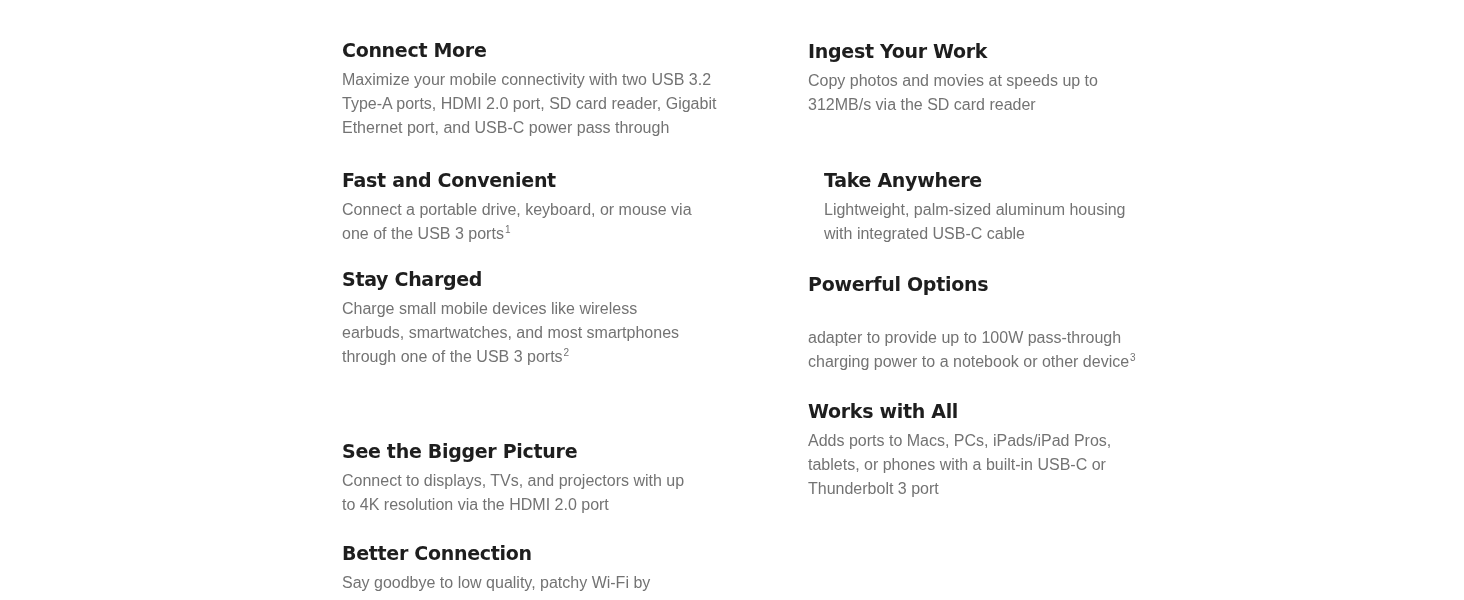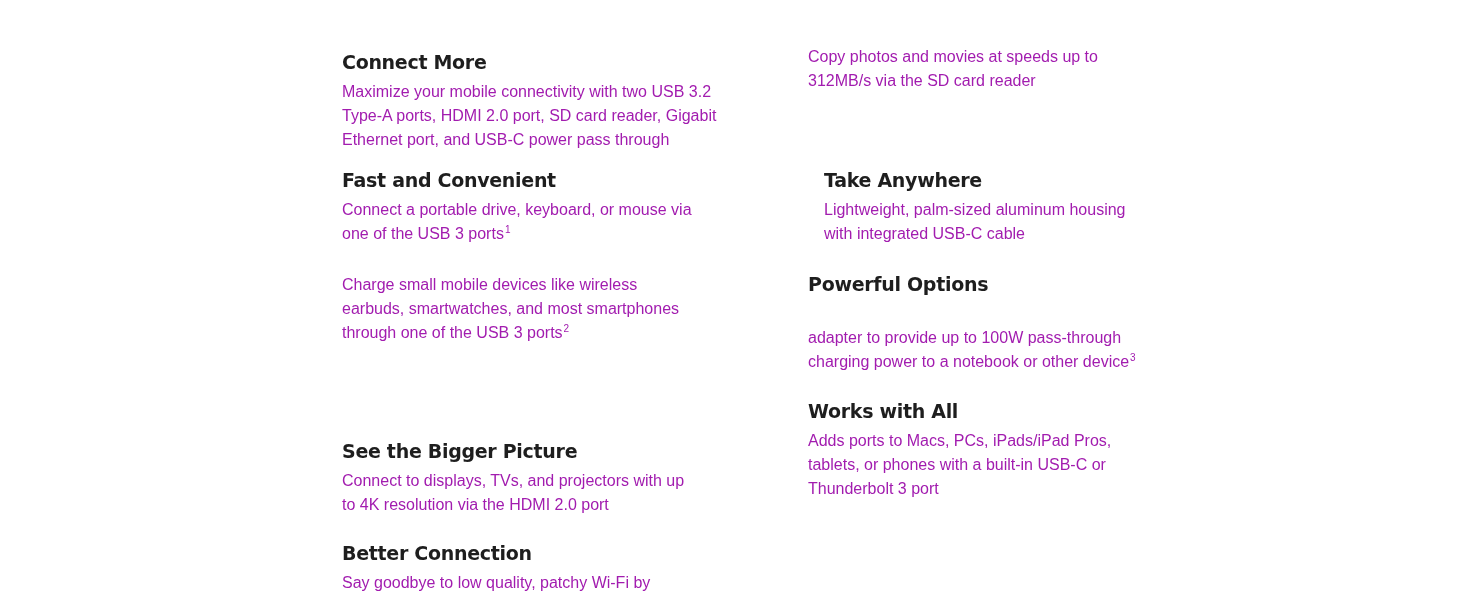--- a/index.html
+++ b/index.html
@@ -25,50 +25,51 @@
       font-size: 19px;
       letter-spacing: -0.3px;
       color: #1e1e1e;
       line-height: 24px;
     }
     .feature p {
       margin: 6px 0 0 0;
       font-family: "Liberation Sans", sans-serif;
       font-size: 16px;
       line-height: 24px;
-      color: #a21caf;
+      color: #737373;
     }
     .feature p sup {
       font-size: 10px;
       line-height: 0;
       vertical-align: 6px;
       margin-left: 1px;
     }
   </style>
 </head>
 <body>
 
-<div class="feature" style="left:342px; top:50px;">
+<div class="feature" style="left:342px; top:38px;">
   <h3>Connect More</h3>
   <p>
     <span>Maximize your mobile connectivity with two USB 3.2</span><br>
     <span>Type-A ports, HDMI 2.0 port, SD card reader, Gigabit</span><br>
     <span>Ethernet port, and USB-C power pass through</span>
   </p>
 </div>
 
 <div class="feature" style="left:342px; top:168px;">
   <h3>Fast and Convenient</h3>
   <p>
     <span>Connect a portable drive, keyboard, or mouse via</span><br>
     <span>one of the USB 3 ports</span><sup>1</sup>
   </p>
 </div>
 
 <div class="feature" style="left:342px; top:267px;">
+  <h3>Stay Charged</h3>
   <p>
     <span>Charge small mobile devices like wireless</span><br>
     <span>earbuds, smartwatches, and most smartphones</span><br>
     <span>through one of the USB 3 ports</span><sup>2</sup>
   </p>
 </div>
 
 <div class="feature" style="left:342px; top:399px;margin-top:40px;">
   <h3>See the Bigger Picture</h3>
   <p>
@@ -79,20 +80,21 @@
 
 <div class="feature" style="left:342px; top:505px;margin-top:36px;">
   <h3>Better Connection</h3>
   <p>
     <span>Say goodbye to low quality, patchy Wi-Fi by</span><br>
     <span>connecting to the Gigabit Ethernet port</span>
   </p>
 </div>
 
 <div class="feature" style="left:808px; top:39px;">
+  <h3>Ingest Your Work</h3>
   <p>
     <span>Copy photos and movies at speeds up to</span><br>
     <span>312MB/s via the SD card reader</span>
   </p>
 </div>
 
 <div class="feature" style="left:808px; top:168px;margin-left:16px;">
   <h3>Take Anywhere</h3>
   <p>
     <span>Lightweight, palm-sized aluminum housing</span><br>

